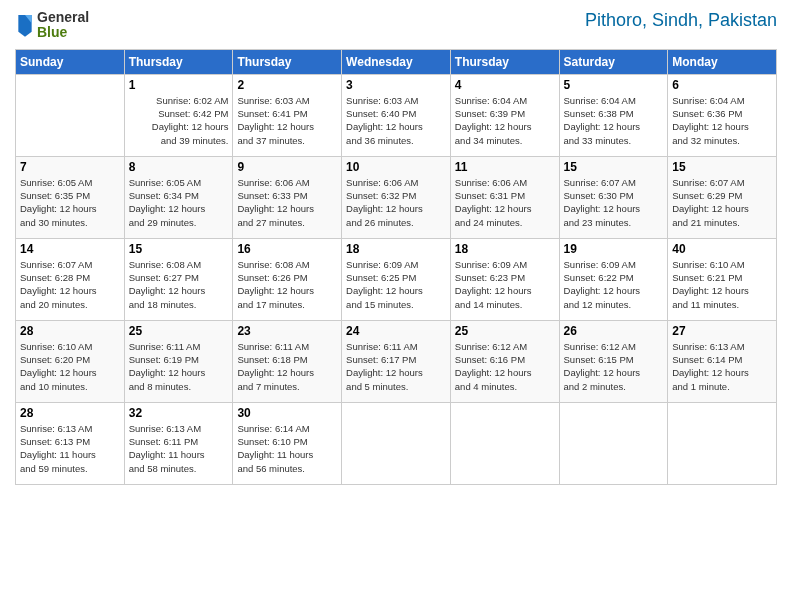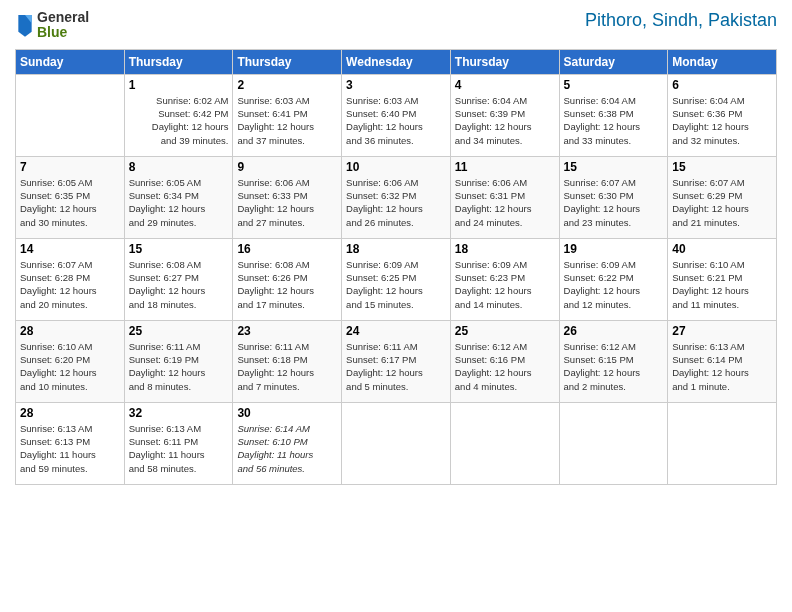--- a/index.html
+++ b/index.html
@@ -334,21 +334,21 @@
           </td>
           <td>
             <span class="day-num">32</span>
             <div class="day-info" style="white-space: pre-line;">Sunrise: 6:13 AM
 Sunset: 6:11 PM
 Daylight: 11 hours
 and 58 minutes.</div>
           </td>
           <td>
             <span class="day-num">30</span>
-            <div class="day-info" style="white-space: pre-line; font-style: italic;">Sunrise: 6:14 AM
+            <div class="day-info" style="white-space: pre-line;">Sunrise: 6:14 AM
 Sunset: 6:10 PM
 Daylight: 11 hours
 and 56 minutes.</div>
           </td>
           <td class="empty-cell"></td>
           <td class="empty-cell"></td>
           <td class="empty-cell"></td>
           <td class="empty-cell"></td>
         </tr>
       </tbody>

